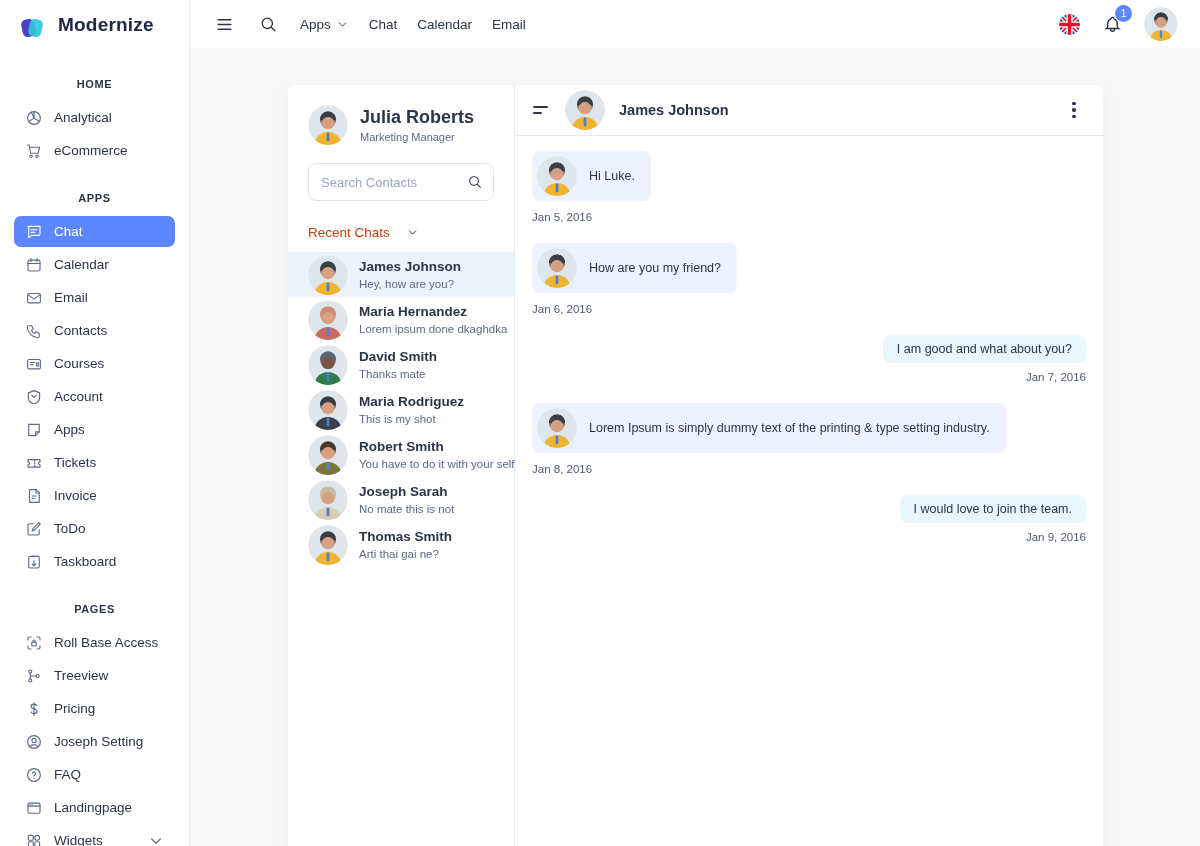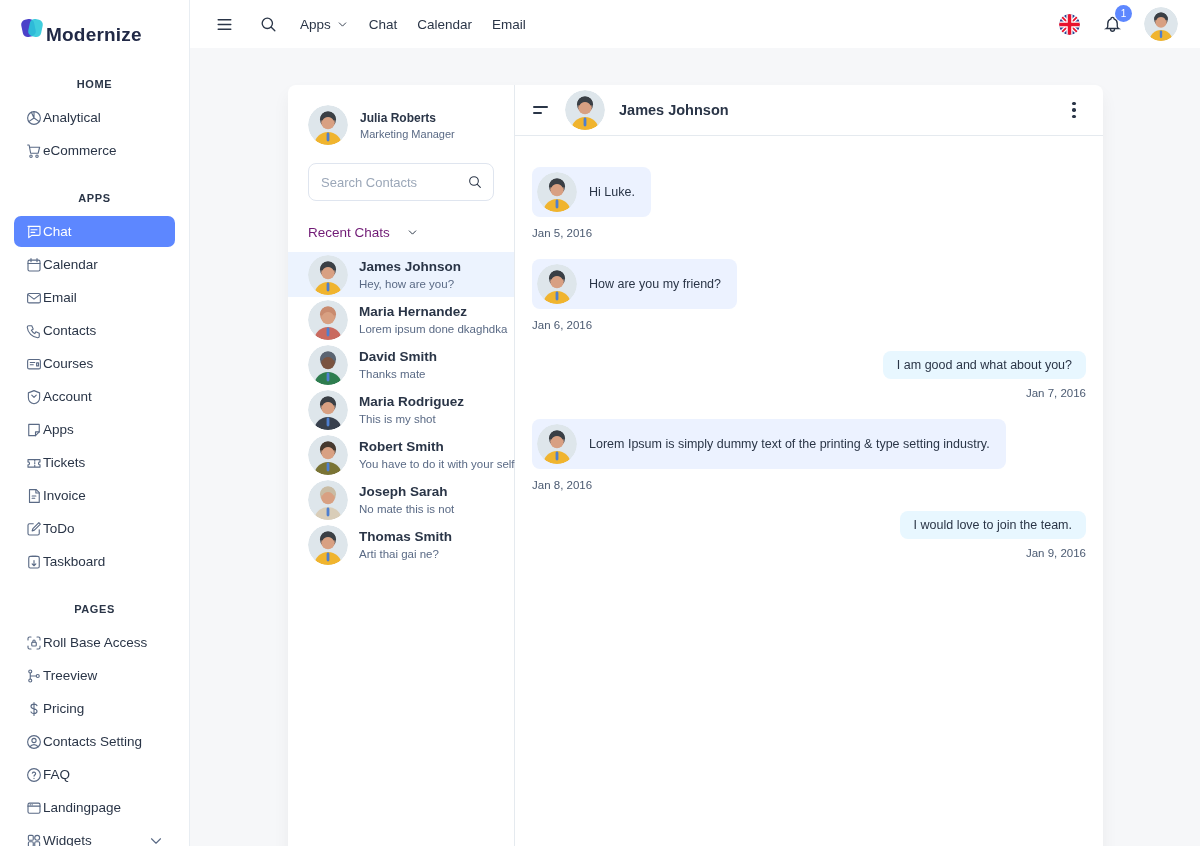--- a/index.html
+++ b/index.html
@@ -1,24 +1,24 @@
 <!DOCTYPE html>
 <html><head>
 <meta charset="utf-8">
 <style>
   * { margin:0; padding:0; box-sizing:border-box; }
   html,body { width:1200px; height:846px; overflow:hidden; }
   body { font-family:"Liberation Sans","DejaVu Sans",sans-serif; color:#2A3547; background:#fff; display:flex; }
 
   
   .sidebar { width:190px; min-width:190px; height:100%; background:#fff; border-right:1px solid #E8EDF2; padding:0 14px; overflow:hidden; }
-  .brand { display:flex; align-items:flex-end; gap:0; padding:14px 4px 6px; }
+  .brand { display:flex; align-items:flex-start; gap:12px; padding:14px 4px 6px; }
   .brand-name { font-size:19px; font-weight:700; color:#212946; letter-spacing:.2px; }
   .nav-section-label { font-size:11px; font-weight:700; color:#2A3547; letter-spacing:.6px; margin:26px 4px 12px;text-align:center; }
-  .nav-item { display:flex; align-items:center; height:31px; margin-bottom:2px; padding:0 10px; border-radius:7px; font-size:13.5px; color:#2A3547; cursor:pointer; }
+  .nav-item { display:flex; align-items:center; gap:11px; height:31px; margin-bottom:2px; padding:0 10px; border-radius:7px; font-size:13.5px; color:#2A3547; cursor:pointer; }
   .nav-item .nicon { width:19px; height:19px; display:flex; align-items:center; justify-content:center; color:#5A6A85; }
   .nav-item.active { background:#5D87FF; color:#fff; }
   .nav-item.active .nicon { color:#fff; }
   .nav-item .spacer { flex:1; }
   .nicon svg { width:18px; height:18px; stroke:currentColor; fill:none; stroke-width:1.5; stroke-linecap:round; stroke-linejoin:round; }
 
   
   .main { flex:1; display:flex; flex-direction:column; height:100%; background:#F6F7F9; }
   .topbar { height:48px; min-height:48px; background:#fff; display:flex; align-items:center; padding:0 22px; gap:20px; }
   .tb-icon-btn { width:24px; height:24px; display:flex; align-items:center; justify-content:center; color:#2A3547; cursor:pointer; }
@@ -31,47 +31,47 @@
   .badge { position:absolute; top:-7px; right:-8px; min-width:17px; height:17px; border-radius:50%; background:#5D87FF; color:#fff; font-size:10px; display:flex; align-items:center; justify-content:center; }
   .avatar-sm { width:34px; height:34px; border-radius:50%; overflow:hidden; cursor:pointer; }
 
   .content { flex:1; position:relative; }
   .chat-card { position:absolute; left:98px; top:37px; width:815px; height:900px; background:#fff; border-radius:8px; box-shadow:0 9px 17px rgba(0,0,0,.05); display:flex; overflow:hidden; }
 
   
   .chat-left { width:227px; min-width:227px; border-right:1px solid #E5EAEF; display:flex; flex-direction:column; }
   .me-row { display:flex; align-items:center; gap:12px; padding:20px 20px 14px; }
   .av40 { width:40px; height:40px; border-radius:50%; overflow:hidden; flex:none; }
-  .me-name { font-size:12px; font-weight:700; color:#2A3547; }
+  .me-name { font-size:18px; font-weight:700; color:#2A3547; }
   .me-role { font-size:11px; color:#5A6A85; margin-top:3px; }
   .search-wrap { margin:4px 20px 0; position:relative; }
   .search-input { width:100%; height:38px; border:1px solid #DFE5EF; border-radius:8px; padding:0 34px 0 12px; font-size:13px; color:#2A3547; font-family:inherit; outline:none; background:#fff; }
   .search-input::placeholder { color:#9BA7B8; }
   .search-wrap svg { position:absolute; right:11px; top:11px; width:16px; height:16px; stroke:#2A3547; fill:none; stroke-width:1.6; stroke-linecap:round; }
-  .recent-row { display:flex; align-items:center; gap:16px; padding:24px 20px 12px; font-size:13.5px; color:#701a75; cursor:pointer; }
+  .recent-row { display:flex; align-items:center; gap:16px; padding:24px 20px 12px; font-size:13.5px; color:#c2410c; cursor:pointer; }
   .recent-row svg { width:13px; height:13px; stroke:#2A3547; fill:none; stroke-width:1.8; stroke-linecap:round; stroke-linejoin:round; }
   .contact { display:flex; align-items:center; gap:11px; padding:0 20px; height:45px; cursor:pointer; }
   .contact.selected { background:#ECF3FE; }
   .c-name { font-size:13.5px; font-weight:700; color:#2A3547; line-height:1.25; }
   .c-last { font-size:11.5px; color:#5A6A85; margin-top:2px; white-space:nowrap; }
 
   
   .chat-right { flex:1; display:flex; flex-direction:column; }
   .chat-header { height:51px; min-height:51px; border-bottom:1px solid #E5EAEF; display:flex; align-items:center; gap:14px; padding:0 18px; }
   .align-icon { width:18px; height:18px; display:flex; flex-direction:column; justify-content:center; gap:4px; cursor:pointer; }
   .align-icon i { display:block; height:1.7px; background:#2A3547; border-radius:2px; }
   .align-icon i:first-child { width:15px; } .align-icon i:last-child { width:9px; }
   .chat-title { font-size:14.5px; font-weight:700; color:#2A3547; }
   .kebab { margin-left:auto; width:22px; height:22px; display:flex; flex-direction:column; align-items:center; justify-content:center; gap:3px; cursor:pointer; }
   .kebab i { width:3.5px; height:3.5px; background:#2A3547; border-radius:50%; }
 
   .messages { flex:1; padding:15px 17px; overflow:hidden; display:flex; flex-direction:column; }
   .msg-in  { align-self:flex-start; margin-top:20px; }
   .msg-out { align-self:flex-end;  margin-top:20px; text-align:right; }
-  .messages > .msg:first-child { margin-top:16px; }
+  .messages > .msg:first-child { margin-top:0; }
   .bubble-in { display:inline-flex; align-items:center; gap:12px; background:#ECF2FF; border-radius:8px; padding:5px 16px 5px 5px; }
   .bubble-in .txt { font-size:12.5px; color:#2A3547; }
   .bubble-out { display:inline-block; background:#E8F7FF; border-radius:8px; padding:7px 14px; font-size:12.5px; color:#2A3547; text-align:left; }
   .msg-date { font-size:11.5px; color:#4B5A71; margin-top:10px; }
   .msg-out .msg-date { margin-top:8px; }
 
   
   .av { --av-bg:#DEE6EB; --av-skin:#D8A082; --av-hair:#3A3F45; --av-shirt:#F0B42E; width:100%; height:100%; display:block; }
   .av-maria-h { --av-shirt:#C96A5F; --av-hair:#C98B6F; }
   .av-david  { --av-shirt:#2E7D4F; --av-hair:#5A6472; --av-skin:#7A5340; }
@@ -266,21 +266,21 @@
     <span>Pricing</span>
   </div>
   <div class="nav-item">
     <span class="nicon">
         <svg viewBox="0 0 24 24">
           <circle cx="12" cy="12" r="8.5"></circle>
           <circle cx="12" cy="10" r="2.8"></circle>
           <path d="M6.5 18.5a6.5 6.5 0 0 1 11 0"></path>
         </svg>
       </span>
-    <span>Contacts Setting</span>
+    <span>Joseph Setting</span>
   </div>
   <div class="nav-item">
     <span class="nicon">
         <svg viewBox="0 0 24 24">
           <circle cx="12" cy="12" r="8.5"></circle>
           <path d="M9.8 9.5a2.3 2.3 0 0 1 4.4.8c0 1.5-2.2 1.8-2.2 3.2M12 16.5v.2"></path>
         </svg>
       </span>
     <span>FAQ</span>
   </div>

